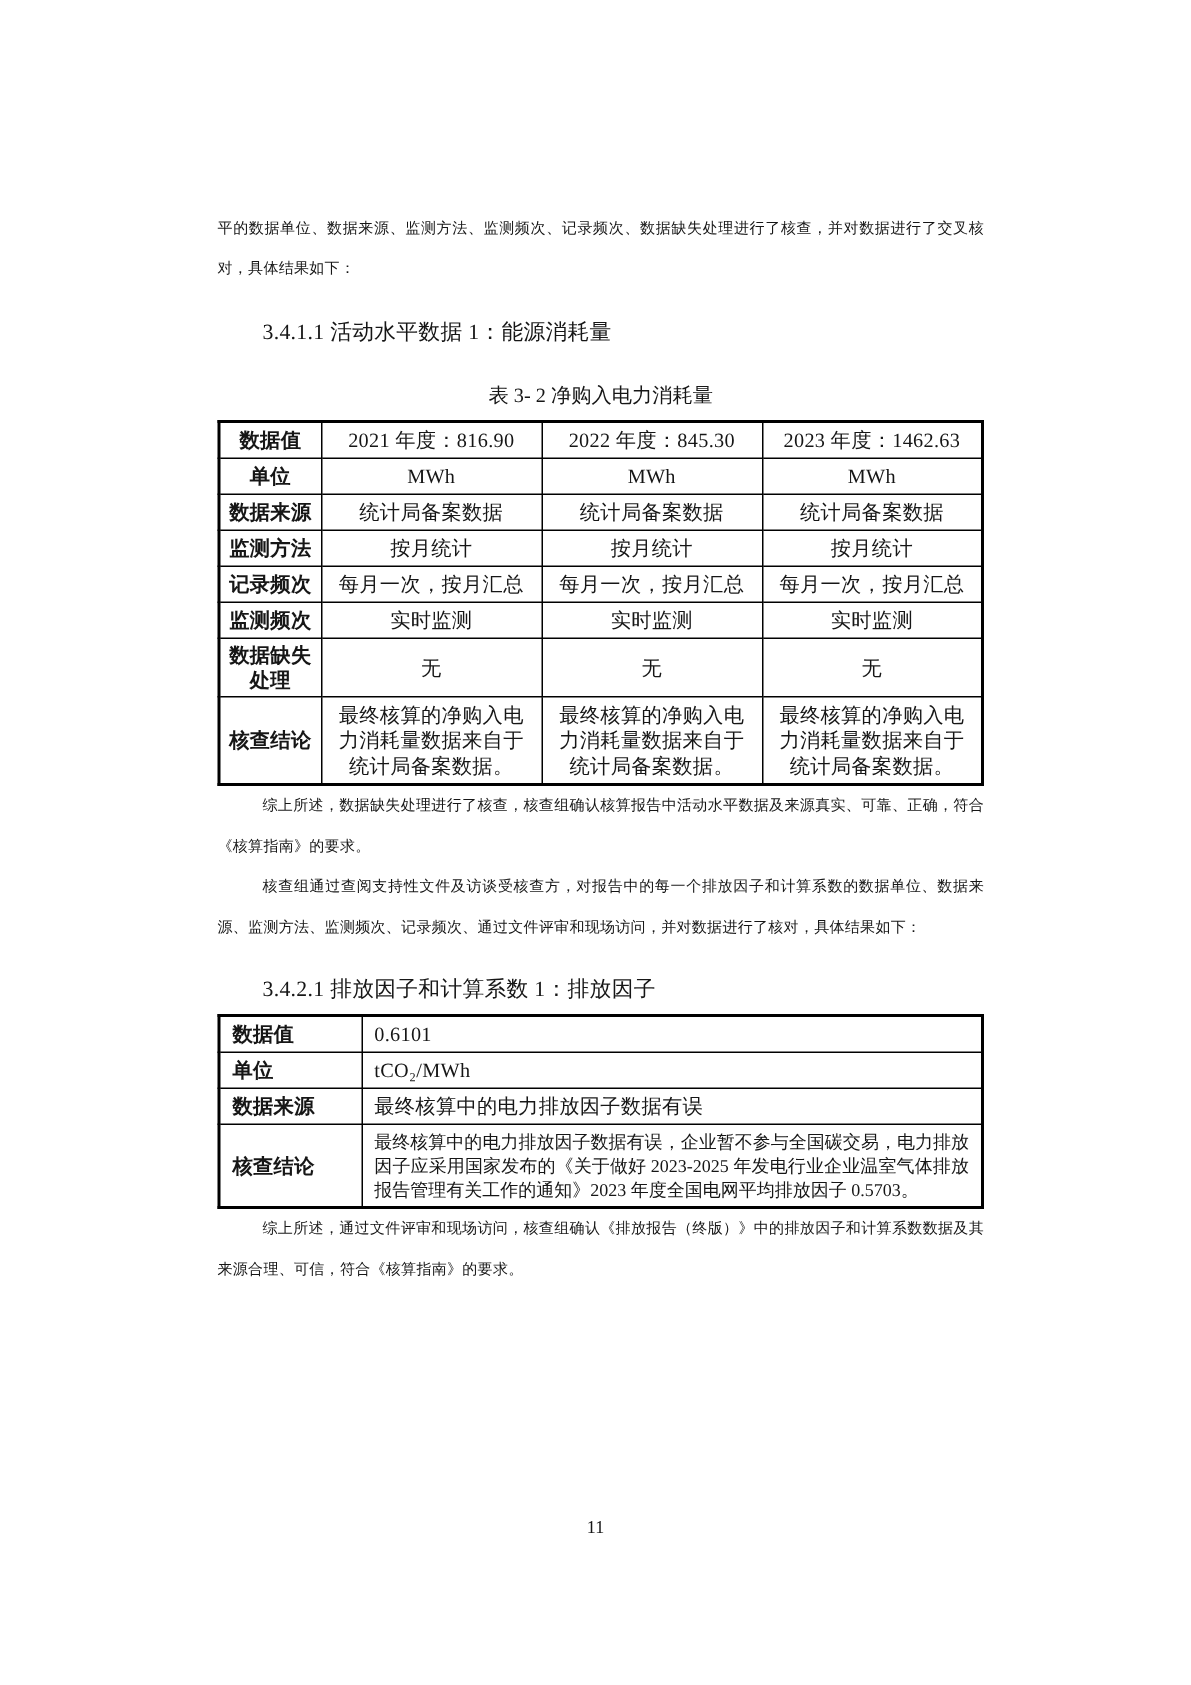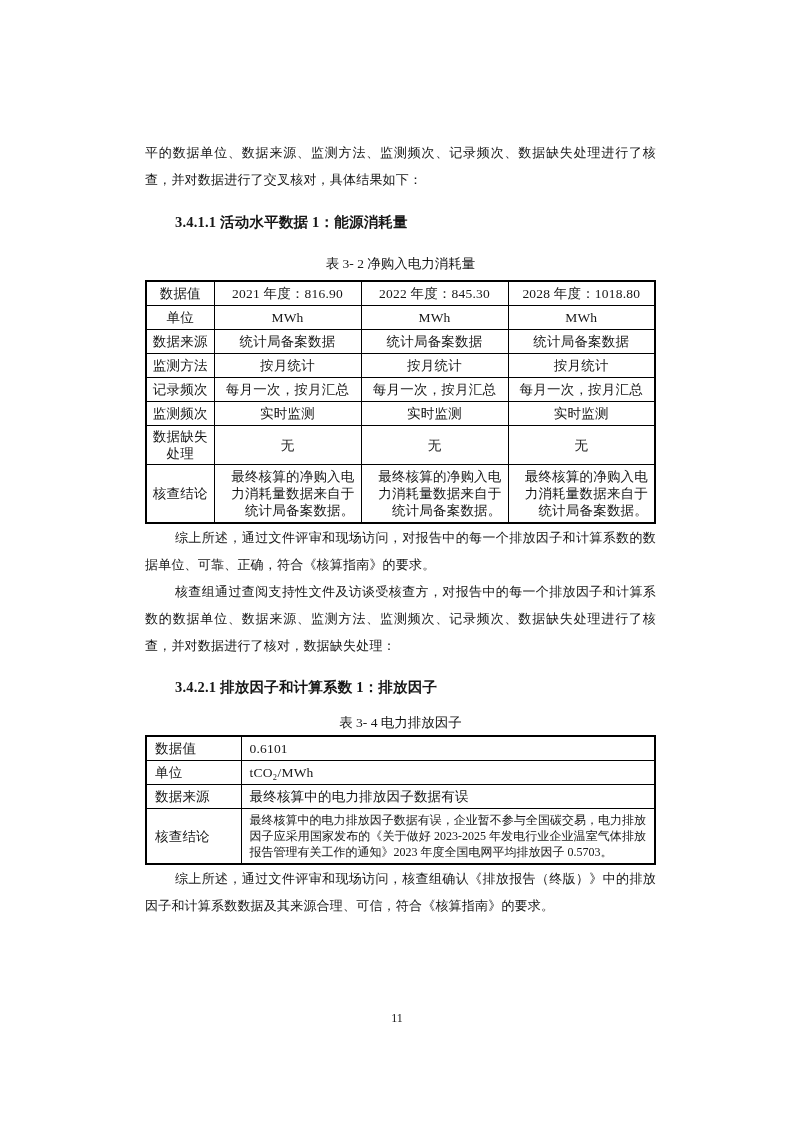--- a/index.html
+++ b/index.html
@@ -5,35 +5,35 @@
   html,body{margin:0;padding:0;}
   body{
     width:794px;height:1123px;
     background:#ffffff;
     font-family:"Liberation Serif","DejaVu Serif",serif;
     color:#161616;
     position:relative;
     overflow:hidden;
   }
   .content{position:absolute;left:145px;top:139px;width:511px;}
-  p.body{font-size:13px;line-height:27px;text-align:justify;margin:0;letter-spacing:.2px;}
+  p.body{font-size:10px;line-height:27px;text-align:justify;margin:0;letter-spacing:.2px;}
   p.indent{text-indent:30px;}
-  .heading{font-size:14.5px;font-weight:bold;line-height:27px;margin:0;letter-spacing:.2px;}
+  .heading{font-size:14.5px;font-weight:normal;line-height:27px;margin:0;letter-spacing:.2px;}
   .h-3411{margin:16px 0 0 30px;}
   .h-342{margin:14px 0 0 30px;}
   .h-3421{margin:15px 0 0 30px;}
   .tbl-caption{font-size:13.5px;font-weight:normal;text-align:center;line-height:20px;}
   .cap1{margin-top:18px;}
   .cap2{margin-top:12px;}
   table{border-collapse:collapse;width:511px;table-layout:fixed;border:2px solid #000;}
   .t32{margin-top:6px;}
   .t34{margin-top:2px;}
   td{border:1px solid #000;font-size:13.5px;line-height:17px;padding:3px 7px;text-align:center;vertical-align:middle;letter-spacing:.2px;}
-  td.lbl{font-weight:normal;padding:2px 2px;}
-  .t32 tr.concl td.val{text-align:right;padding:3px 6px;}
+  td.lbl{font-weight:bold;padding:2px 2px;}
+  .t32 tr.concl td.val{text-align:center;padding:3px 6px;}
   .t34 td{text-align:left;padding:3px 8px;}
   .t34 td.concl-val{font-size:12px;line-height:16px;text-align:justify;letter-spacing:0;}
   .mt12{margin-top:12px;}
   .mt10{margin-top:10px;}
   .mt9{margin-top:9px;}
   .page-num{position:absolute;top:1008px;left:0;width:794px;text-align:center;font-size:12px;line-height:20px;}
 </style>
 </head>
 <body>
 
@@ -50,21 +50,21 @@
       <col style="width:68px">
         <col style="width:147px">
         <col style="width:147px">
         <col style="width:147px">
     </colgroup>
     <tbody>
       <tr>
         <td class="lbl">数据值</td>
         <td class="val">2021 年度：816.90</td>
         <td class="val">2022 年度：845.30</td>
-        <td class="val">2028 年度：1018.80</td>
+        <td class="val">2023 年度：1462.63</td>
       </tr>
       <tr>
         <td class="lbl">单位</td>
         <td class="val">MWh</td>
         <td class="val">MWh</td>
         <td class="val">MWh</td>
       </tr>
       <tr>
         <td class="lbl">数据来源</td>
         <td class="val">统计局备案数据</td>
@@ -97,28 +97,27 @@
       </tr>
       <tr class="concl">
         <td class="lbl">核查结论</td>
         <td class="val">最终核算的净购入电力消耗量数据来自于统计局备案数据。</td>
         <td class="val">最终核算的净购入电力消耗量数据来自于统计局备案数据。</td>
         <td class="val">最终核算的净购入电力消耗量数据来自于统计局备案数据。</td>
       </tr>
     </tbody>
   </table>
 
-  <p class="body indent mt12">综上所述，通过文件评审和现场访问，对报告中的每一个排放因子和计算系数的数据单位、可靠、正确，符合《核算指南》的要求。</p>
+  <p class="body indent mt12">综上所述，数据缺失处理进行了核查，核查组确认核算报告中活动水平数据及来源真实、可靠、正确，符合《核算指南》的要求。</p>
 
 
-  <p class="body indent mt10">核查组通过查阅支持性文件及访谈受核查方，对报告中的每一个排放因子和计算系数的数据单位、数据来源、监测方法、监测频次、记录频次、数据缺失处理进行了核查，并对数据进行了核对，数据缺失处理：</p>
+  <p class="body indent mt10">核查组通过查阅支持性文件及访谈受核查方，对报告中的每一个排放因子和计算系数的数据单位、数据来源、监测方法、监测频次、记录频次、通过文件评审和现场访问，并对数据进行了核对，具体结果如下：</p>
 
   <p class="heading h-3421">3.4.2.1 排放因子和计算系数 1：排放因子</p>
 
-  <div class="tbl-caption cap2">表 3- 4 电力排放因子</div>
 
   <table class="t34">
     <colgroup>
       <col style="width:95px">
         <col>
     </colgroup>
     <tbody>
       <tr>
         <td class="lbl">数据值</td>
         <td>0.6101</td>

